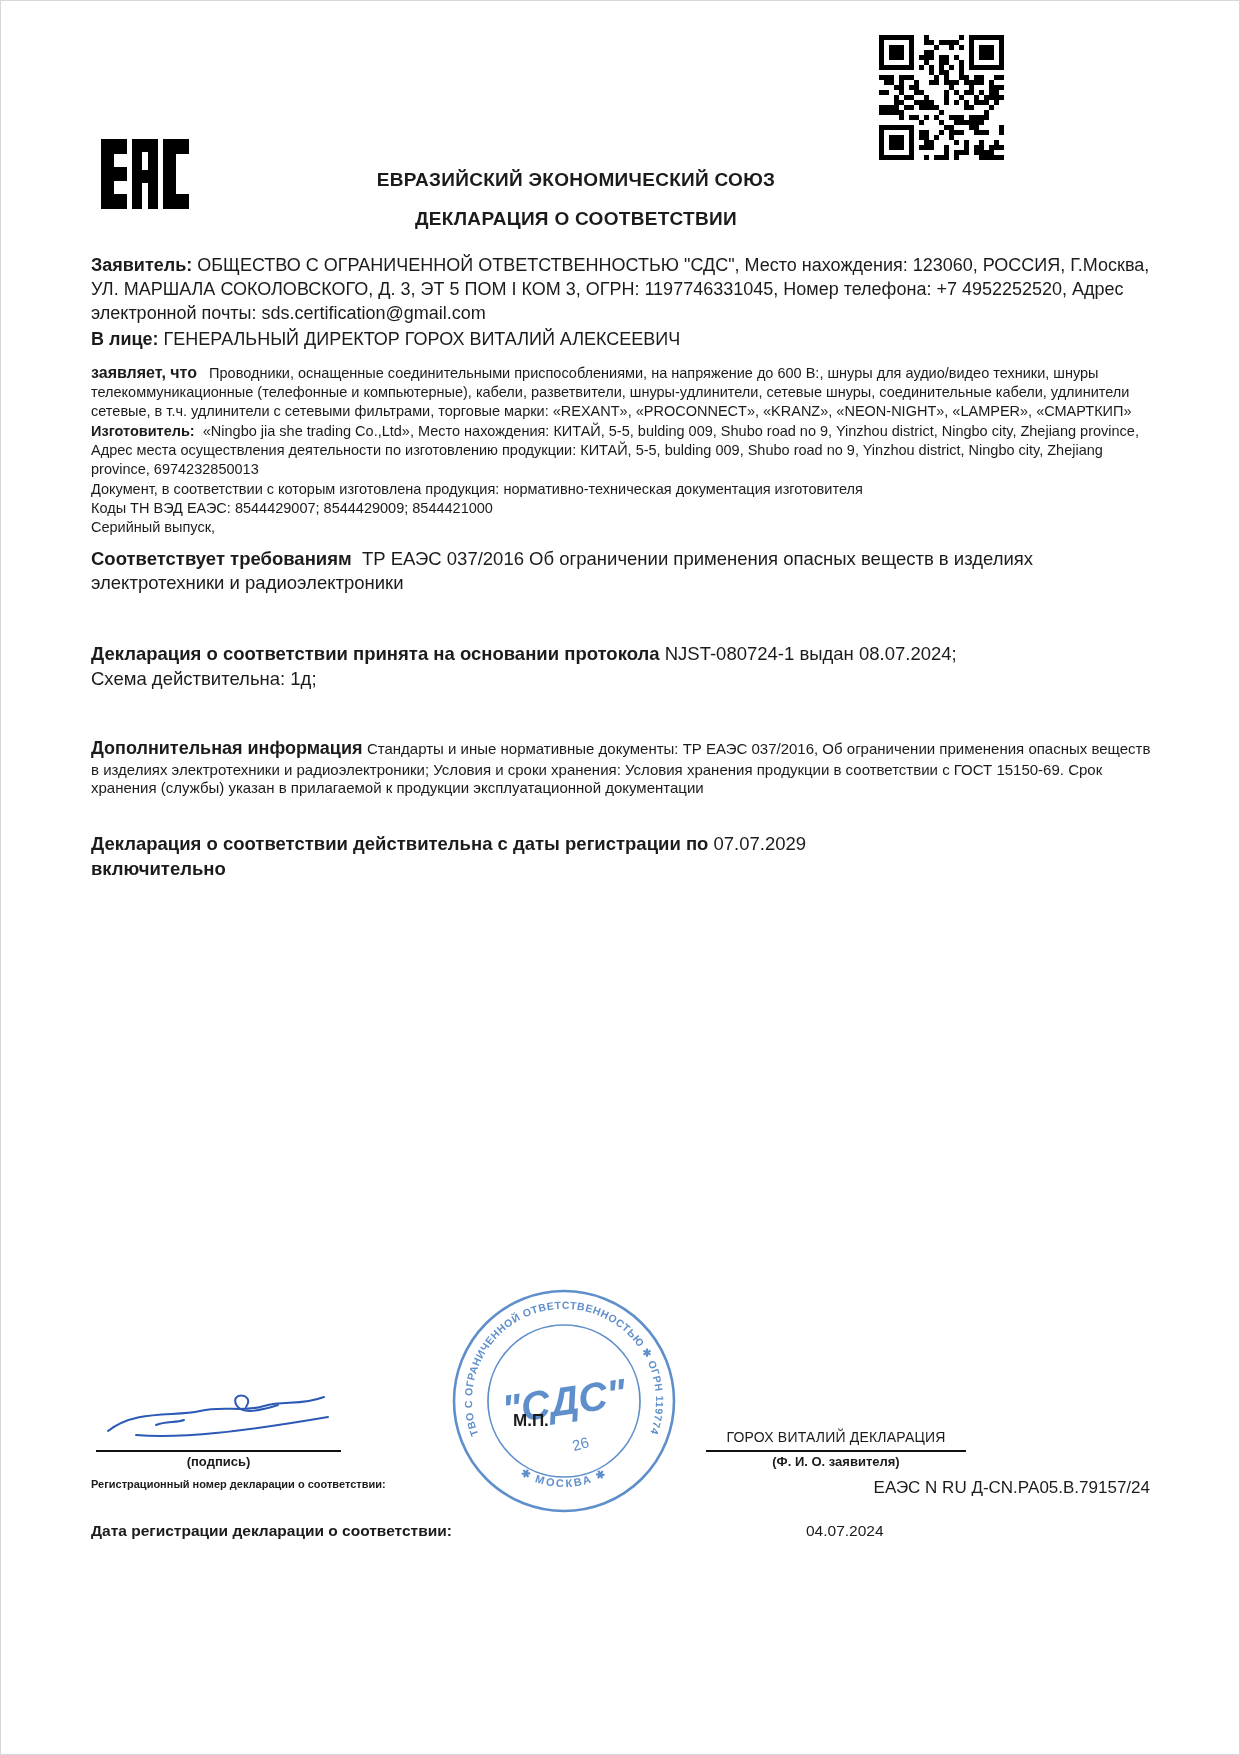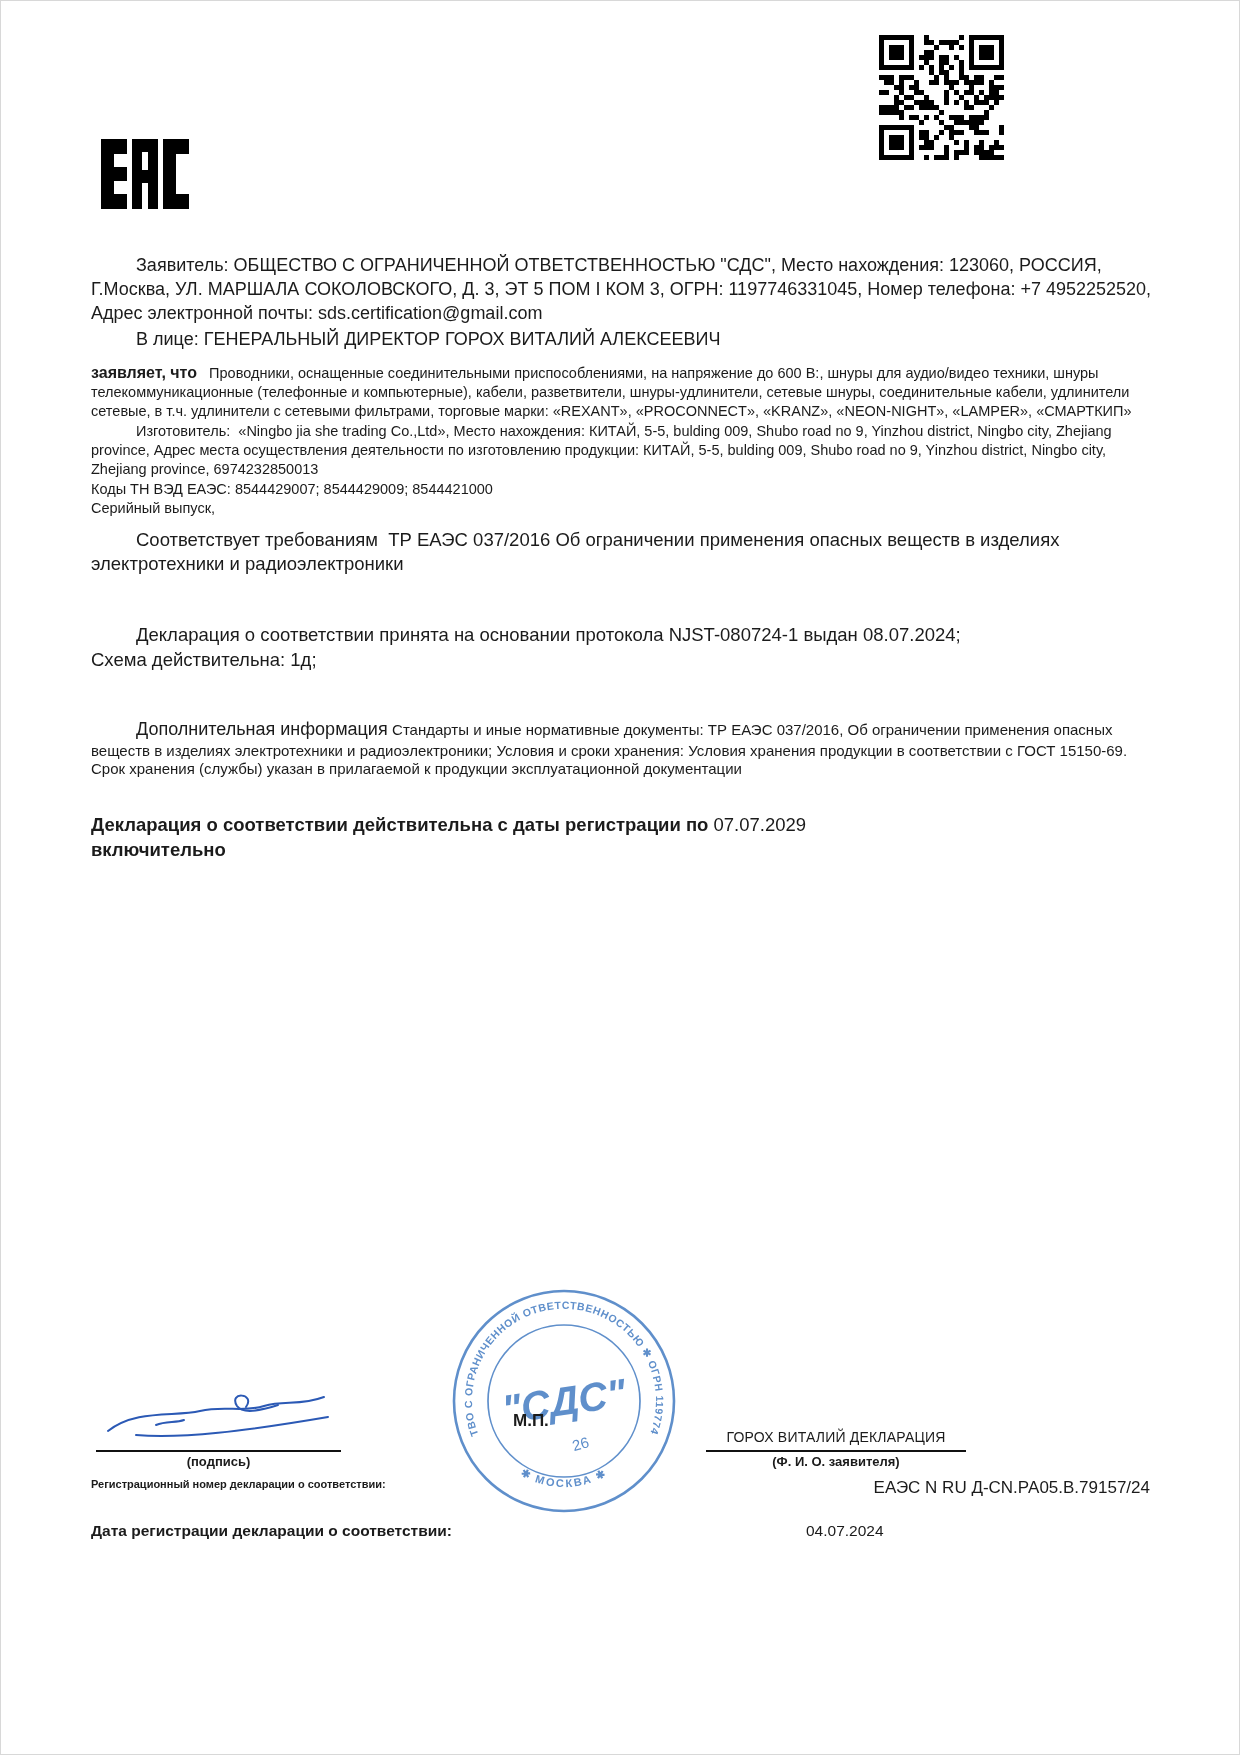--- a/index.html
+++ b/index.html
@@ -18,21 +18,21 @@
   .qr { position: absolute; left: 878px; top: 34px; width: 125px; height: 125px; }
   .titles { position: absolute; left: 90px; top: 168px; width: 970px; text-align: center; }
   .titles .t1 { font-size: 19px; font-weight: bold; letter-spacing: .3px; }
   .titles .t2 { font-size: 19px; font-weight: bold; margin-top: 17px; letter-spacing: .3px; }
 
   .body { position: absolute; left: 90px; top: 253px; width: 1063px; }
   .lg { font-size: 18px; line-height: 1.33; }
   .lg2 { font-size: 18.5px; line-height: 1.33; }
   .sm { font-size: 14.5px; line-height: 1.32; }
   .md-lbl { font-size: 16px; font-weight: bold; }
-  b.lbl { font-weight: normal; margin-left: 45px; }
+  b.lbl { font-weight: bold; }
   .p-applicant { margin-bottom: 2px; }
   .p-representative { margin-bottom: 10px; }
   .p-declares { margin-bottom: 1px; }
   .p-compliance { margin-top: 10px; }
   .p-basis { margin-top: 46px; }
   .p-additional { margin-top: 46px; }
   .p-additional .add-text { font-size: 15px; }
   .p-validity { margin-top: 35px; font-weight: bold; }
   .p-validity .val-date { font-weight: normal; }
 
@@ -364,31 +364,36 @@
         <rect x="60" y="120" width="5" height="5"></rect>
         <rect x="65" y="120" width="5" height="5"></rect>
         <rect x="75" y="120" width="5" height="5"></rect>
         <rect x="100" y="120" width="5" height="5"></rect>
         <rect x="105" y="120" width="5" height="5"></rect>
         <rect x="110" y="120" width="5" height="5"></rect>
         <rect x="115" y="120" width="5" height="5"></rect>
         <rect x="120" y="120" width="5" height="5"></rect>
       </svg></div>
 
+  <div class="titles">
+    <div class="t1">ЕВРАЗИЙСКИЙ ЭКОНОМИЧЕСКИЙ СОЮЗ</div>
+    <div class="t2">ДЕКЛАРАЦИЯ О СООТВЕТСТВИИ</div>
+  </div>
 
   <div class="body">
 
     <p class="lg p-applicant"><b class="lbl">Заявитель:</b> <span>ОБЩЕСТВО С ОГРАНИЧЕННОЙ ОТВЕТСТВЕННОСТЬЮ "СДС", Место нахождения: 123060, РОССИЯ, Г.Москва, УЛ. МАРШАЛА СОКОЛОВСКОГО, Д. 3, ЭТ 5 ПОМ I КОМ 3, ОГРН: 1197746331045, Номер телефона: +7 4952252520, Адрес электронной почты: sds.certification@gmail.com</span></p>
 
     <p class="lg p-representative"><b class="lbl">В лице:</b> <span>ГЕНЕРАЛЬНЫЙ ДИРЕКТОР ГОРОХ ВИТАЛИЙ АЛЕКСЕЕВИЧ</span></p>
 
     <p class="sm p-declares"><b class="md-lbl">заявляет, что</b>&nbsp;&nbsp; <span>Проводники, оснащенные соединительными приспособлениями, на напряжение до 600 В:, шнуры для аудио/видео техники, шнуры телекоммуникационные (телефонные и компьютерные), кабели, разветвители, шнуры-удлинители, сетевые шнуры, соединительные кабели, удлинители сетевые, в т.ч. удлинители с сетевыми фильтрами, торговые марки: «REXANT», «PROCONNECT», «KRANZ», «NEON-NIGHT», «LAMPER», «СМАРТКИП»</span></p>
 
     <p class="sm"><b class="lbl">Изготовитель:</b>&nbsp; <span>«Ningbo jia she trading Co.,Ltd», Место нахождения: КИТАЙ, 5-5, bulding 009, Shubo road no 9, Yinzhou district, Ningbo city, Zhejiang province, Адрес места осуществления деятельности по изготовлению продукции: КИТАЙ, 5-5, bulding 009, Shubo road no 9, Yinzhou district, Ningbo city, Zhejiang province, 6974232850013</span></p>
 
+    <div class="sm">Документ, в соответствии с которым изготовлена продукция: нормативно-техническая документация изготовителя</div>
     <div class="sm">Коды ТН ВЭД ЕАЭС: 8544429007; 8544429009; 8544421000</div>
     <div class="sm">Серийный выпуск,</div>
 
     <p class="lg2 p-compliance"><b class="lbl">Соответствует требованиям</b>&nbsp; <span>ТР ЕАЭС 037/2016 Об ограничении применения опасных веществ в изделиях электротехники и радиоэлектроники</span></p>
 
     <p class="lg2 p-basis"><b class="lbl">Декларация о соответствии принята на основании протокола</b> <span>NJST-080724-1 выдан 08.07.2024;</span><br>
     <span>Схема действительна: 1д;</span></p>
 
     <p class="p-additional"><b class="lbl lg">Дополнительная информация</b> <span class="add-text">Стандарты и иные нормативные документы: ТР ЕАЭС 037/2016, Об ограничении применения опасных веществ в изделиях электротехники и радиоэлектроники; Условия и сроки хранения: Условия хранения продукции в соответствии с ГОСТ 15150-69. Срок хранения (службы) указан в прилагаемой к продукции эксплуатационной документации</span></p>
 

